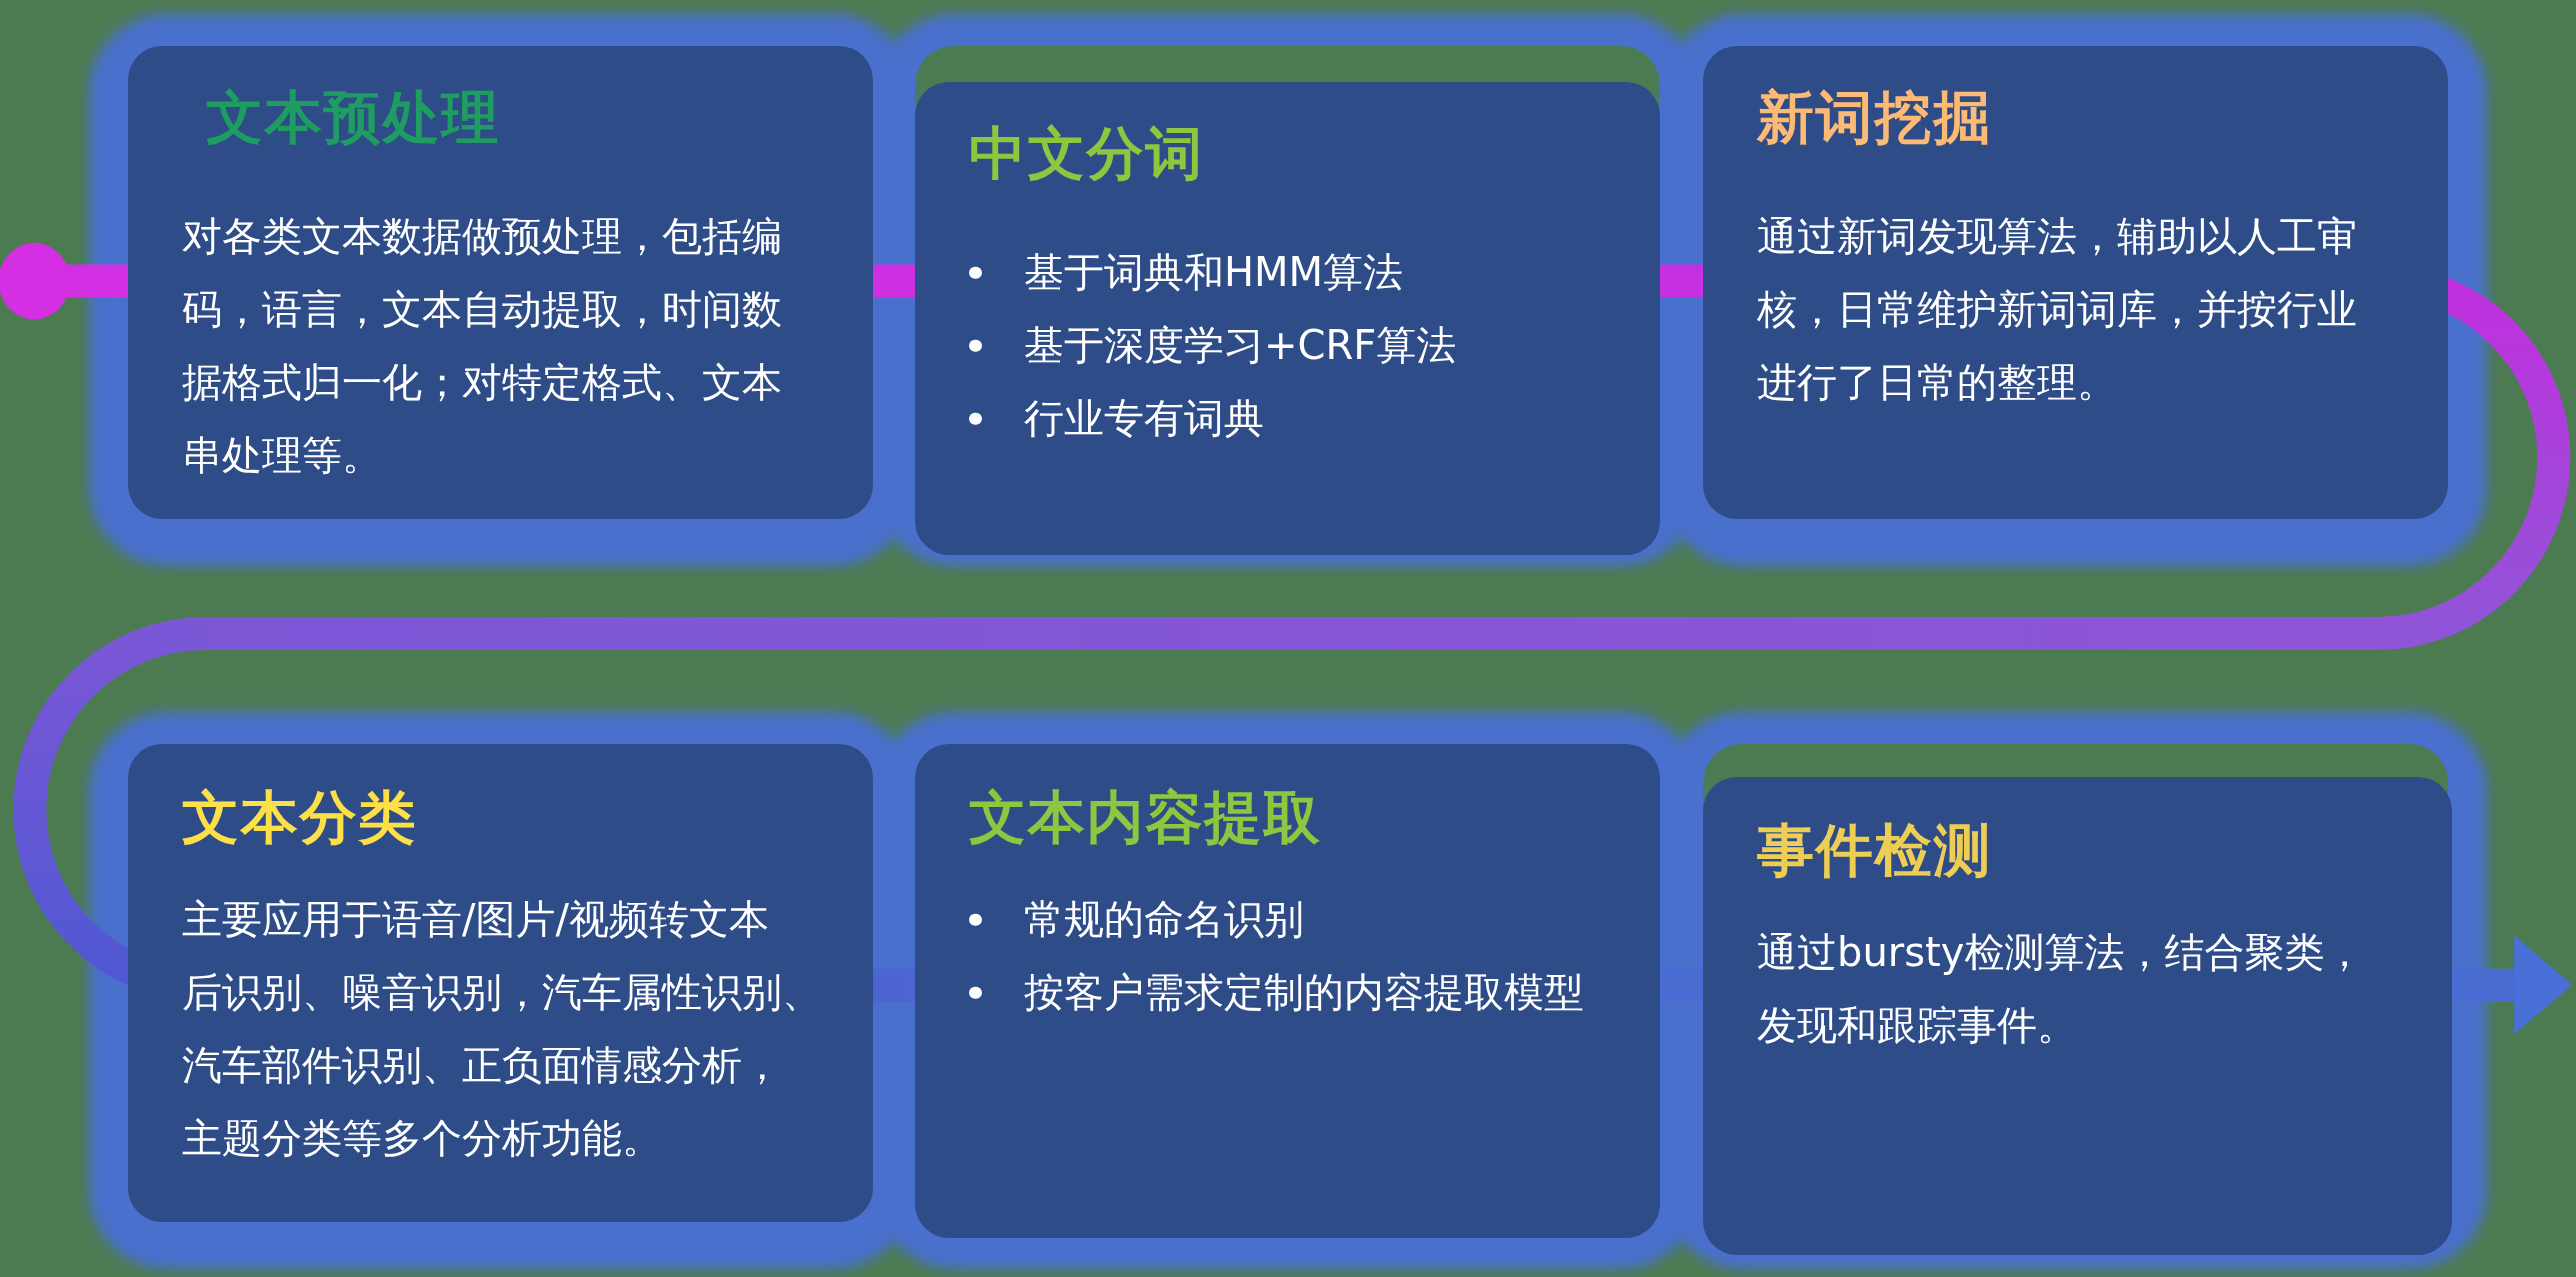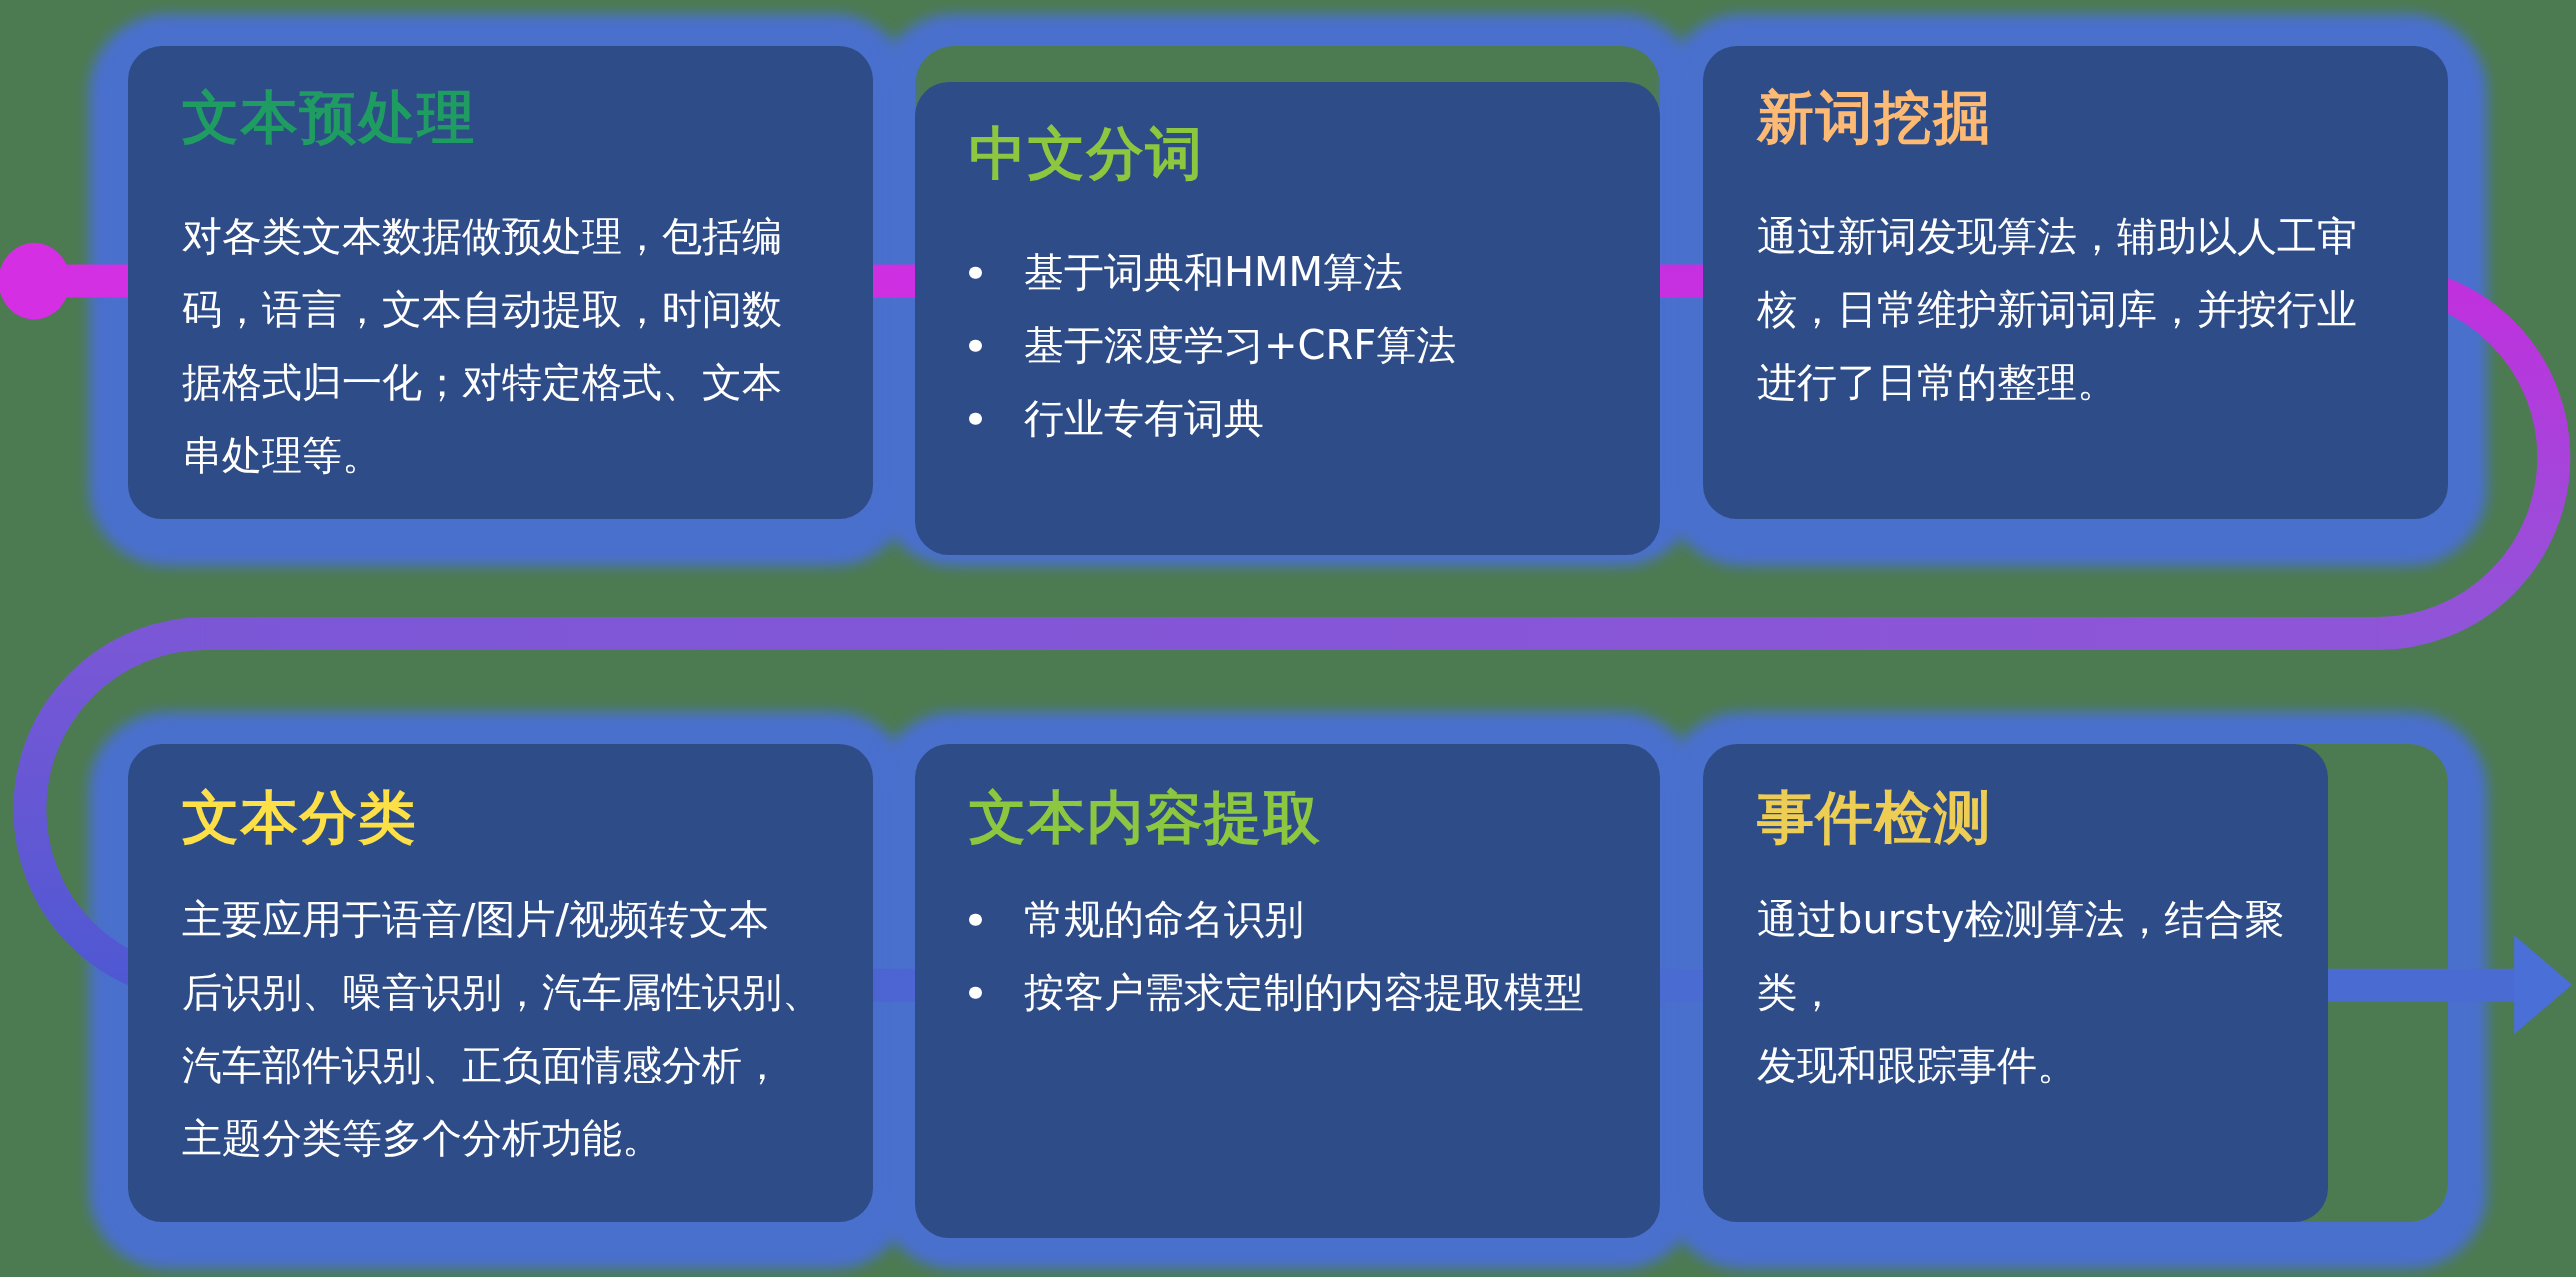--- a/index.html
+++ b/index.html
@@ -55,21 +55,21 @@
     <path d="M 38 315 H 2664" stroke="url(#g1)" stroke-width="37" fill="none"></path>
     <path d="M 2664 315 A 197.5 197.5 0 0 1 2664 710" stroke="url(#g2)" stroke-width="37" fill="none"></path>
     <path d="M 2664 710 H 230" stroke="url(#g3)" stroke-width="37" fill="none"></path>
     <path d="M 230 710 A 197 197 0 0 0 230 1104" stroke="url(#g4)" stroke-width="37" fill="none"></path>
     <path d="M 230 1104 H 2830" stroke="url(#g5)" stroke-width="37" fill="none"></path>
     <ellipse cx="38" cy="315" rx="40" ry="43" fill="#d42fe3"></ellipse>
     <polygon points="2817,1048 2882,1103.5 2817,1159" fill="#4a6fd6"></polygon>
   </svg>
 
   <div class="card row1" style="left: 128px; top: 46px; width: 745px; height: 473px; background: rgb(46, 76, 135);">
-    <div class="title" data-bind="cards.0.title" style="color: rgb(31, 156, 98);">文本预处理</div>
+    <div class="title" data-bind="cards.0.title" style="color: rgb(31, 156, 98); margin-left: 24px;">文本预处理</div>
     <div class="body" data-bind="cards.0.body_lines">对各类文本数据做预处理，包括编
 码，语言，文本自动提取，时间数
 据格式归一化；对特定格式、文本
 串处理等。</div>
   </div>
   <div class="card row1" style="left: 915px; top: 46px; width: 745px; height: 473px; background: rgb(46, 76, 135); margin-top: 36px;">
     <div class="title" data-bind="cards.1.title" style="color: rgb(141, 198, 63);">中文分词</div>
     <div class="body">
         <ul class="bullets">
           <li data-bind="cards.1.bullets.0">基于词典和HMM算法</li>
@@ -93,20 +93,20 @@
   </div>
   <div class="card row2" style="left: 915px; top: 744px; width: 745px; height: 494px; background: rgb(46, 76, 135);">
     <div class="title" data-bind="cards.4.title" style="color: rgb(141, 198, 63);">文本内容提取</div>
     <div class="body">
         <ul class="bullets">
           <li data-bind="cards.4.bullets.0">常规的命名识别</li>
           <li data-bind="cards.4.bullets.1">按客户需求定制的内容提取模型</li>
         </ul>
       </div>
   </div>
-  <div class="card row2" style="left: 1703px; top: 744px; width: 625px; height: 478px; background: rgb(46, 76, 135);">
+  <div class="card row2" style="left: 1703px; top: 777px; width: 749px; height: 478px; background: rgb(46, 76, 135);">
     <div class="title" data-bind="cards.5.title" style="color: rgb(238, 205, 85);">事件检测</div>
     <div class="body" data-bind="cards.5.body_lines">通过bursty检测算法，结合聚类，
 发现和跟踪事件。</div>
   </div>
 
 </div>
 
 
 </body></html>

